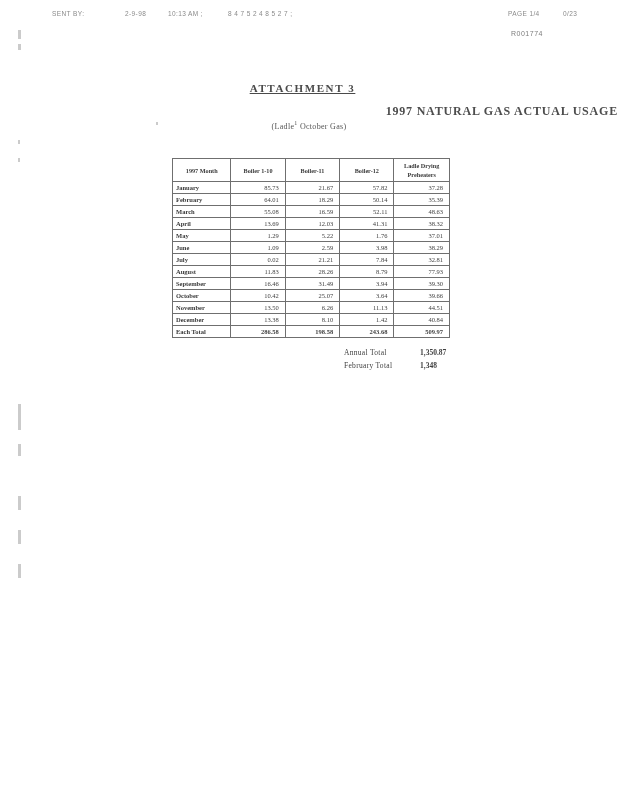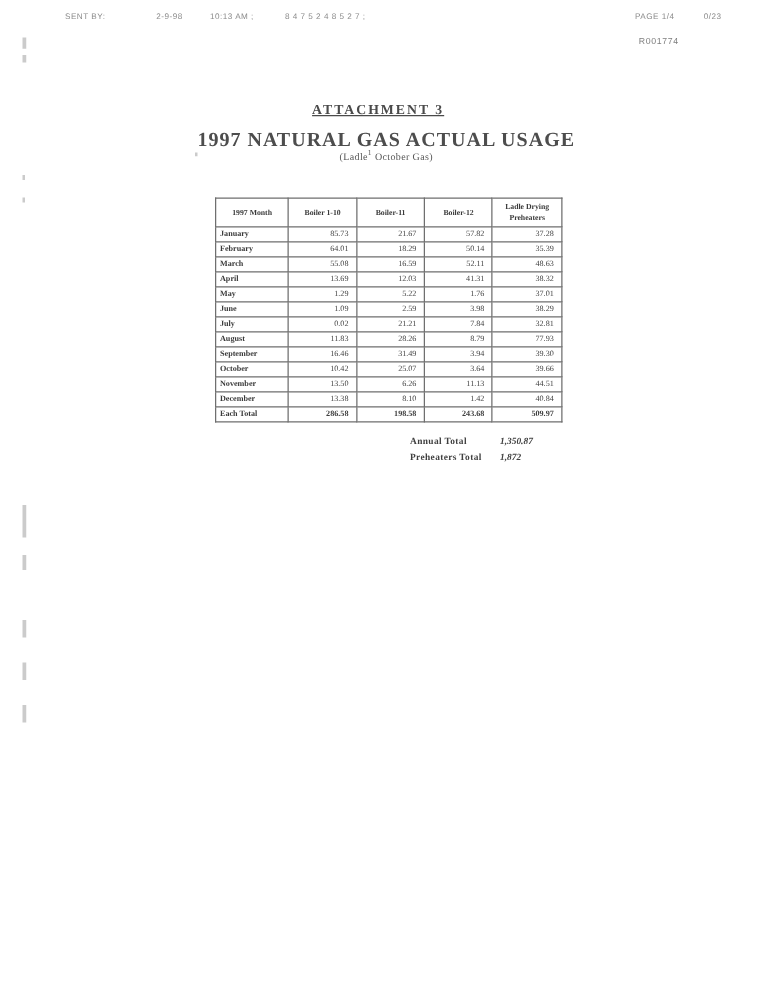--- a/index.html
+++ b/index.html
@@ -66,22 +66,22 @@
     font-weight: bold;
     letter-spacing: 1.6px;
     color: #4a4a4a;
     text-decoration: underline;
   }
   .doc-subtitle {
     position: absolute;
     top: 104px;
     left: 0;
     width: 618px;
-    text-align: center;
-    font-size: 16px;
+    text-align: right;
+    font-size: 12px;
     font-weight: bold;
     letter-spacing: 0.8px;
     color: #4d4d4d;
   }
   .doc-subtitle2 {
     position: absolute;
     top: 120px;
     left: 0;
     width: 618px;
     text-align: center;
@@ -137,29 +137,28 @@
     font-size: 7.5px;
     color: #3f3f3f;
   }
   .totals .row {
     position: relative;
     height: 13px;
     white-space: nowrap;
   }
   .totals .lbl {
     position: absolute;
-    left: 0;
-    font-weight: bold;
+    left: 16px;
+    font-weight: normal;
     letter-spacing: 0.3px;
   }
   .totals .val {
     position: absolute;
-    left: 72px;
-    font-weight: bold;
-    font-style: italic;
+    left: 92px;
+    font-weight: bold;
   }
 </style>
 </head>
 <body>
 
 <div class="scan-mark" style="left:18px; top:30px; width:3px; height:9px;"></div>
 <div class="scan-mark" style="left:18px; top:44px; width:3px; height:6px;"></div>
 <div class="scan-mark" style="left:156px; top:122px; width:2px; height:3px;"></div>
 <div class="scan-mark" style="left:18px; top:140px; width:2px; height:4px;"></div>
 <div class="scan-mark" style="left:18px; top:158px; width:2px; height:4px;"></div>
@@ -290,16 +289,16 @@
     </tr>
   </tbody>
 </table>
 
 <div class="totals">
   <div class="row">
     <span class="lbl">Annual Total</span>
     <span class="val">1,350.87</span>
   </div>
   <div class="row">
-    <span class="lbl">Preheaters Total</span>
-    <span class="val">1,872</span>
+    <span class="lbl">February Total</span>
+    <span class="val">1,348</span>
   </div>
 </div>
 
 </body></html>

